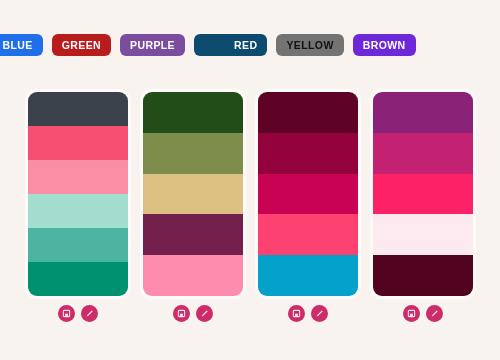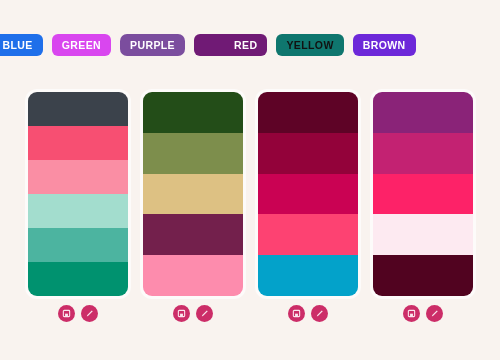--- a/index.html
+++ b/index.html
@@ -96,24 +96,24 @@
   }
   .icon-btn svg {
     display: block;
   }
 </style>
 </head>
 <body style="background: rgb(249, 243, 239);">
 
 <div id="tag-row">
     <button class="tag-chip" style="background: rgb(31, 111, 234); color: rgb(255, 255, 255);">BLUE</button>
-    <button class="tag-chip" style="background: #d946ef; color: rgb(255, 255, 255);">GREEN</button>
-    <button class="tag-chip" style="background: rgb(123, 77, 158); color: rgb(255, 255, 255); border-radius: 7px;">PURPLE</button>
-    <button class="tag-chip" style="background: #701a75; color: rgb(255, 255, 255); padding-left: 40px;">RED</button>
-    <button class="tag-chip" style="background: #0f766e; color: rgb(17, 17, 17);">YELLOW</button>
+    <button class="tag-chip" style="background: #b91c1c; color: rgb(255, 255, 255);">GREEN</button>
+    <button class="tag-chip" style="background: rgb(123, 77, 158); color: rgb(255, 255, 255);">PURPLE</button>
+    <button class="tag-chip" style="background: #0c4a6e; color: rgb(255, 255, 255); padding-left: 40px;">RED</button>
+    <button class="tag-chip" style="background: #737373; color: rgb(17, 17, 17);">YELLOW</button>
     <button class="tag-chip" style="background: #6d28d9; color: rgb(255, 255, 255);">BROWN</button>
   </div>
 
 <div id="palette-grid">
     <div class="palette-col">
       <div class="palette-card">
         <div class="swatch" title="#3b424b" style="background: rgb(59, 66, 75);"></div>
         <div class="swatch" title="#f74f72" style="background: rgb(247, 79, 114);"></div>
         <div class="swatch" title="#fa8ea4" style="background: rgb(250, 142, 164);"></div>
         <div class="swatch" title="#a3ddce" style="background: rgb(163, 221, 206);"></div>

